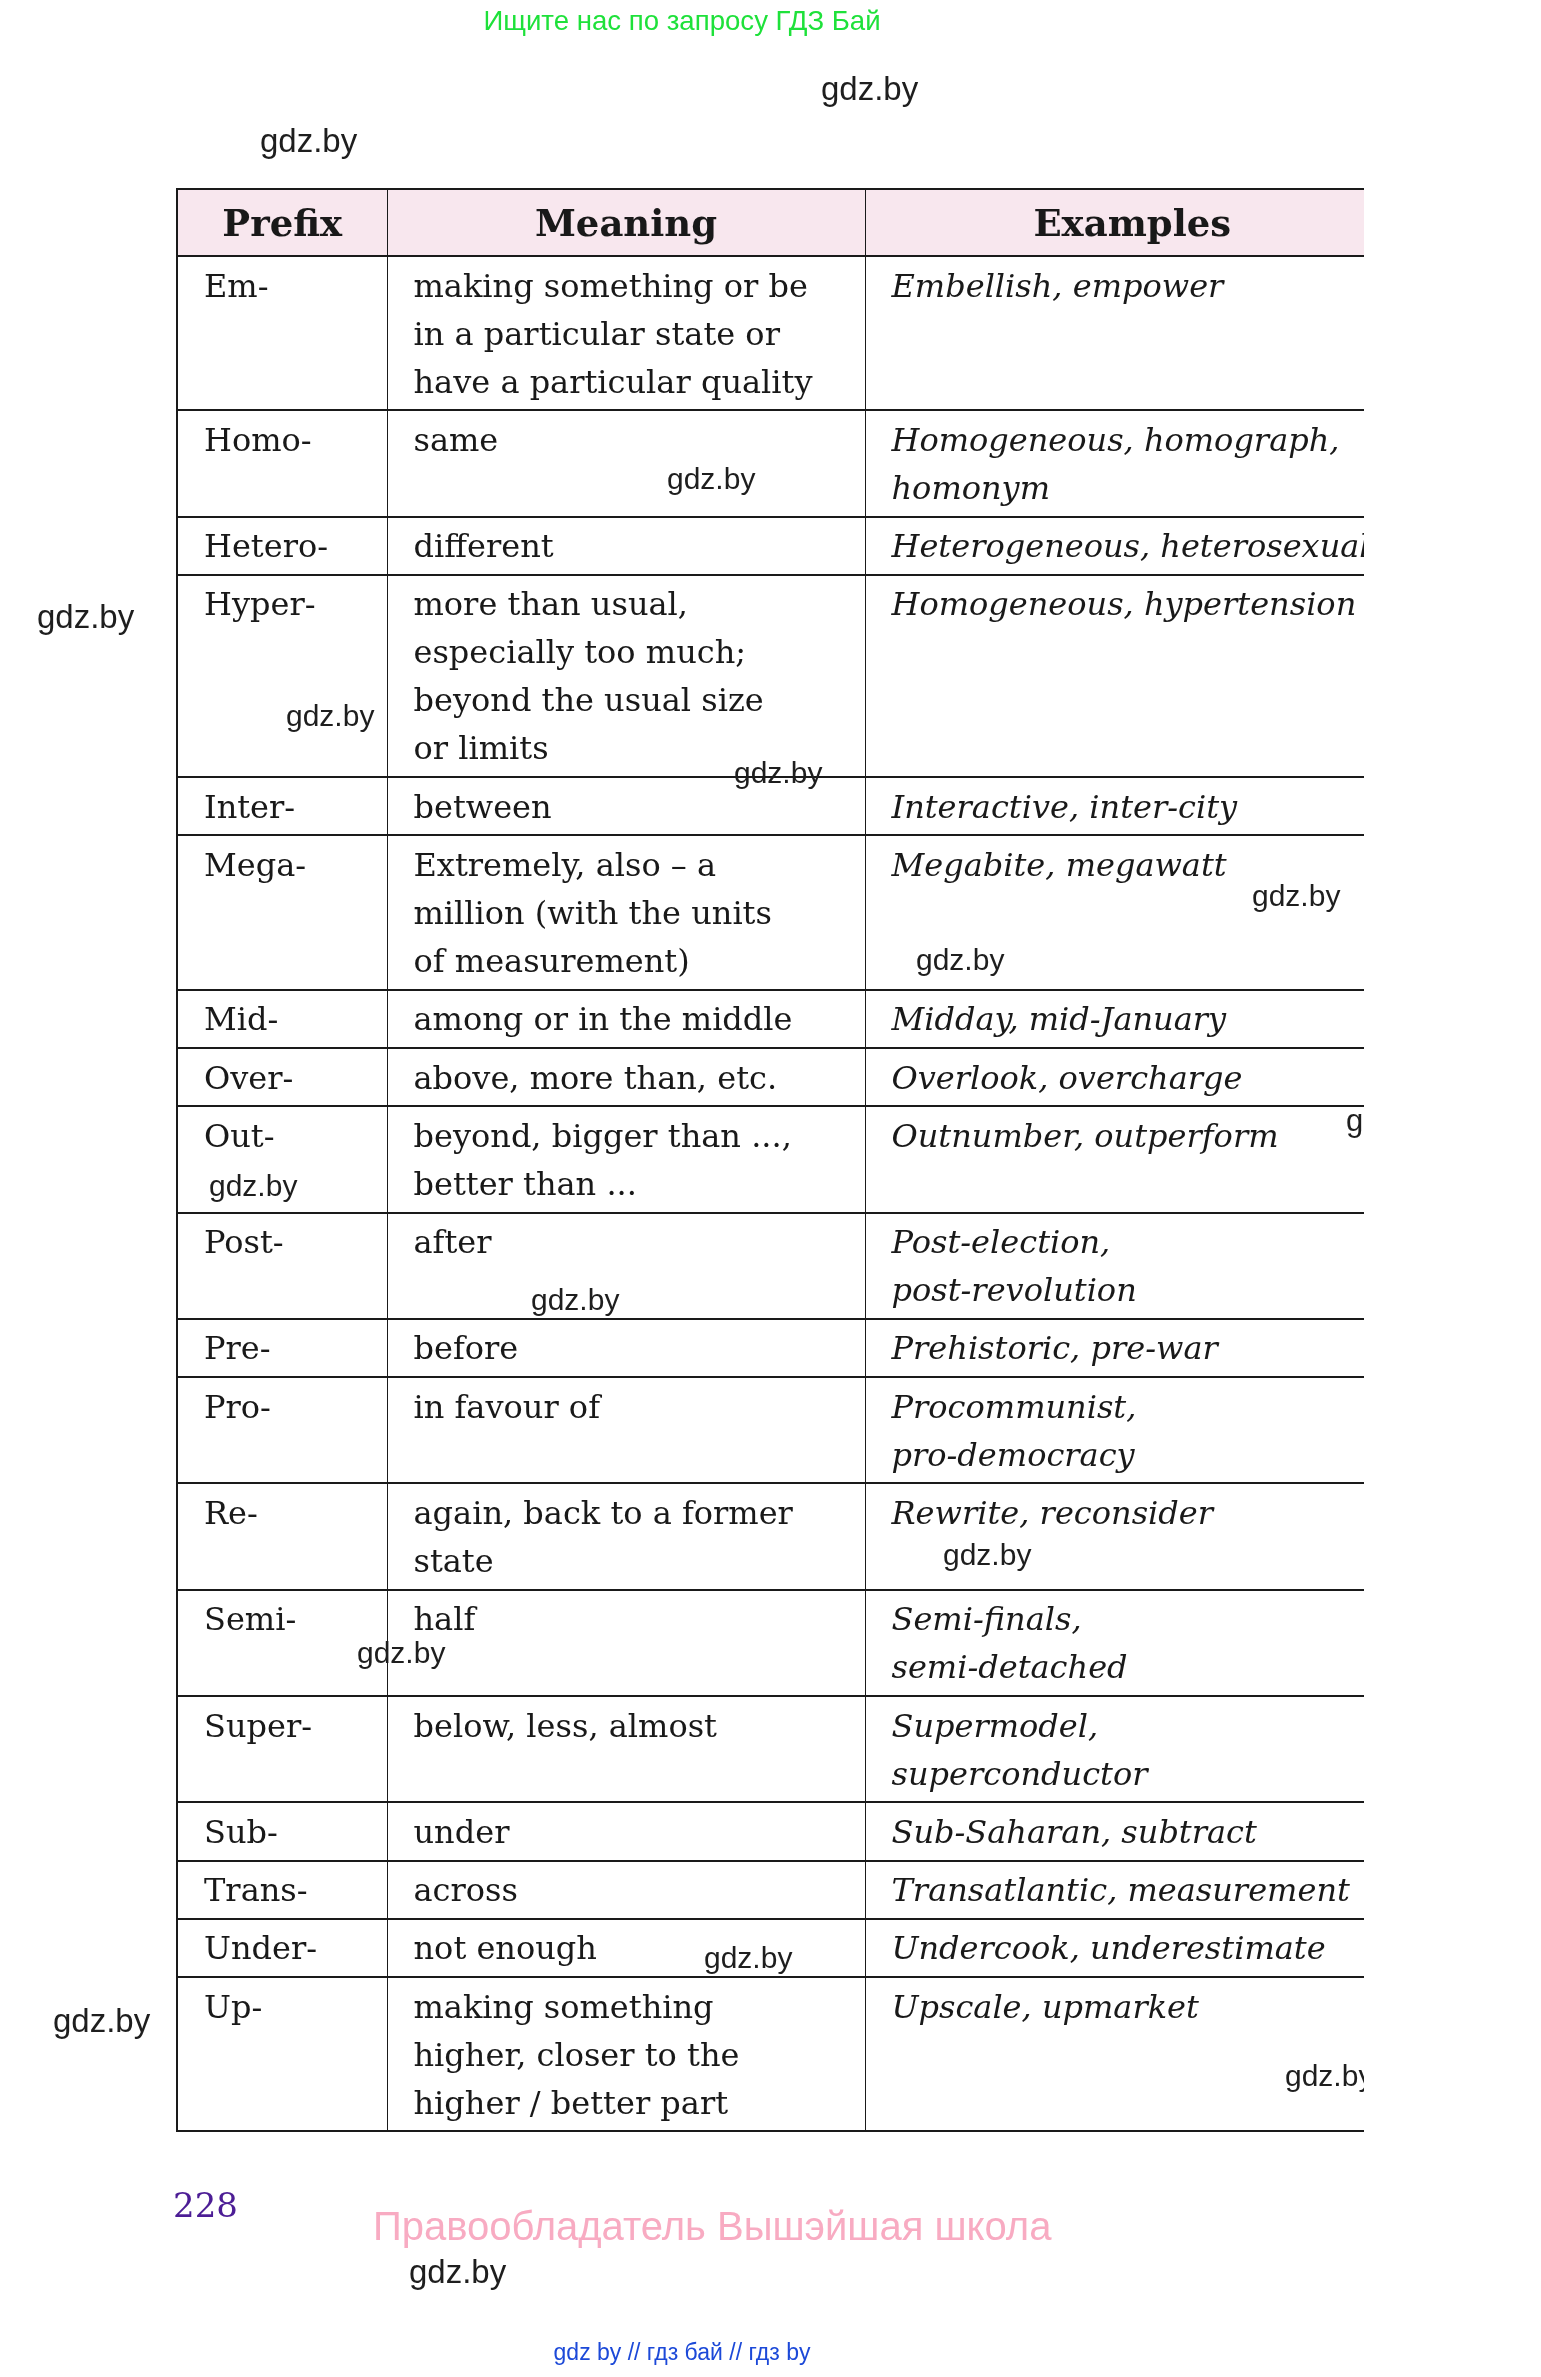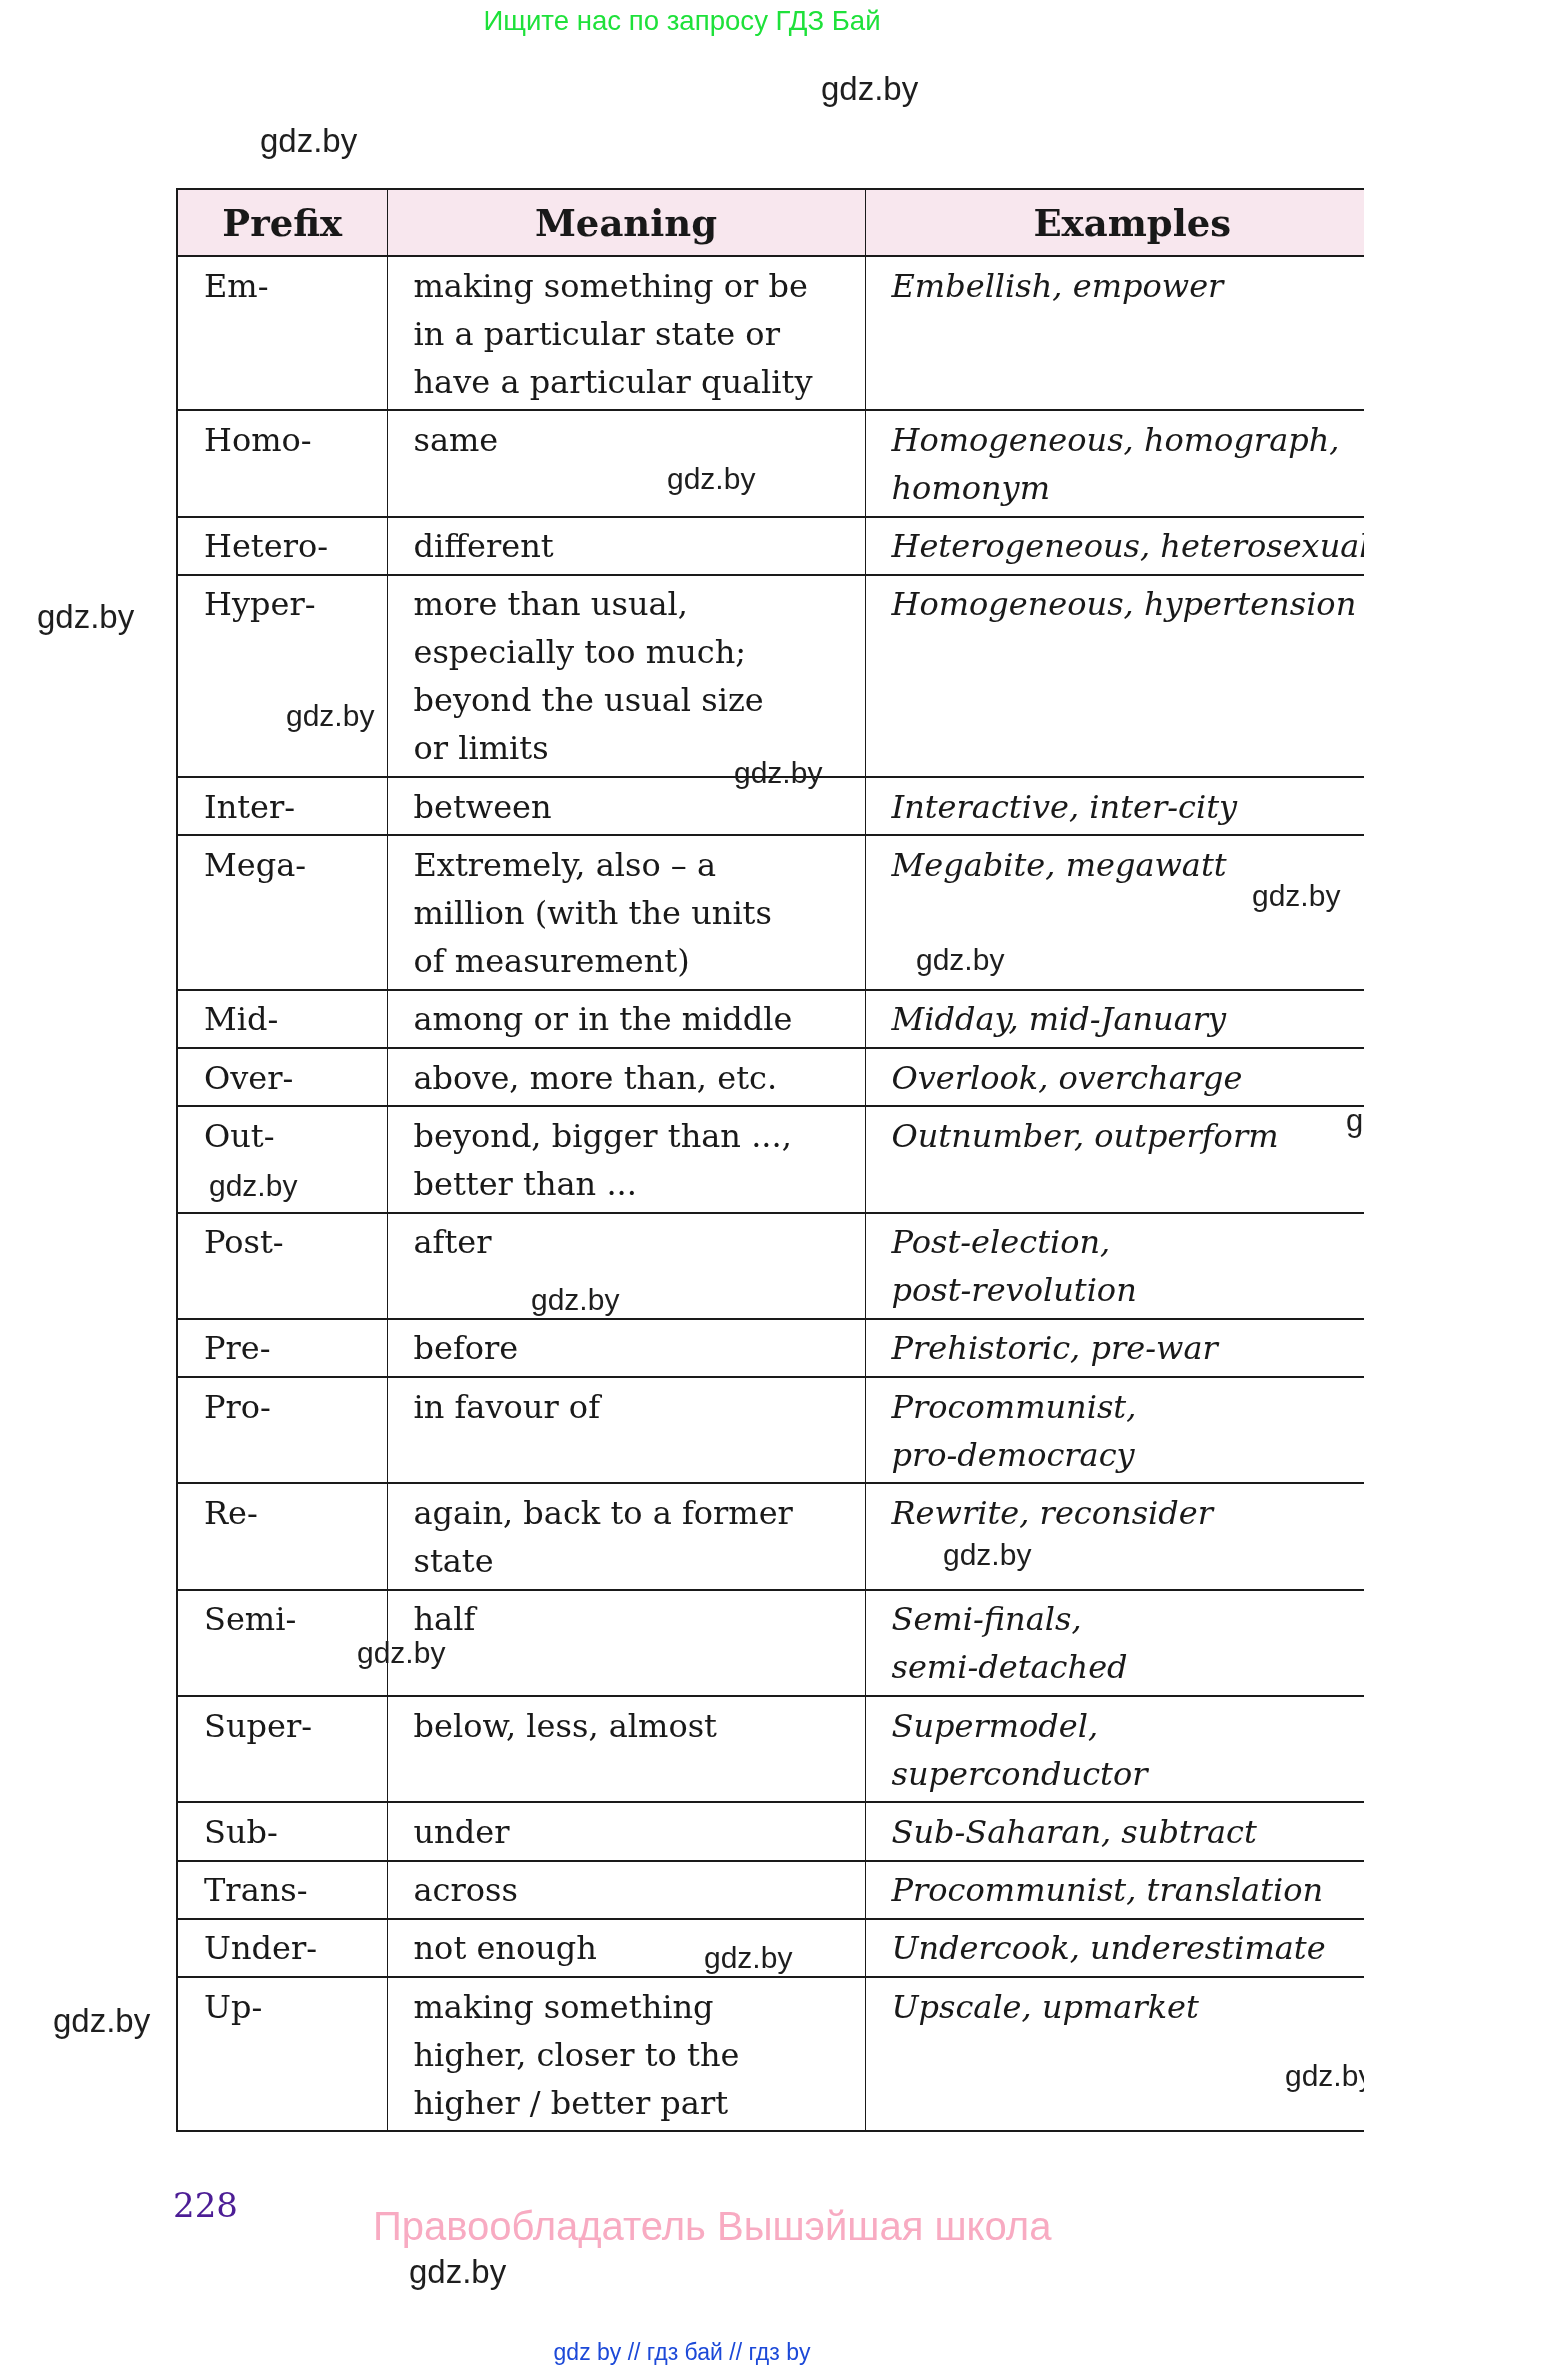--- a/index.html
+++ b/index.html
@@ -193,21 +193,21 @@
 superconductor</td>
         </tr>
         <tr>
           <td class="col-prefix">Sub-</td>
           <td class="col-meaning">under</td>
           <td class="col-examples">Sub-Saharan, subtract</td>
         </tr>
         <tr>
           <td class="col-prefix">Trans-</td>
           <td class="col-meaning">across</td>
-          <td class="col-examples">Procommunist, translation</td>
+          <td class="col-examples">Transatlantic, measurement</td>
         </tr>
         <tr>
           <td class="col-prefix">Under-</td>
           <td class="col-meaning">not enough</td>
           <td class="col-examples">Undercook, underestimate</td>
         </tr>
         <tr>
           <td class="col-prefix">Up-</td>
           <td class="col-meaning">making something
 higher, closer to the

